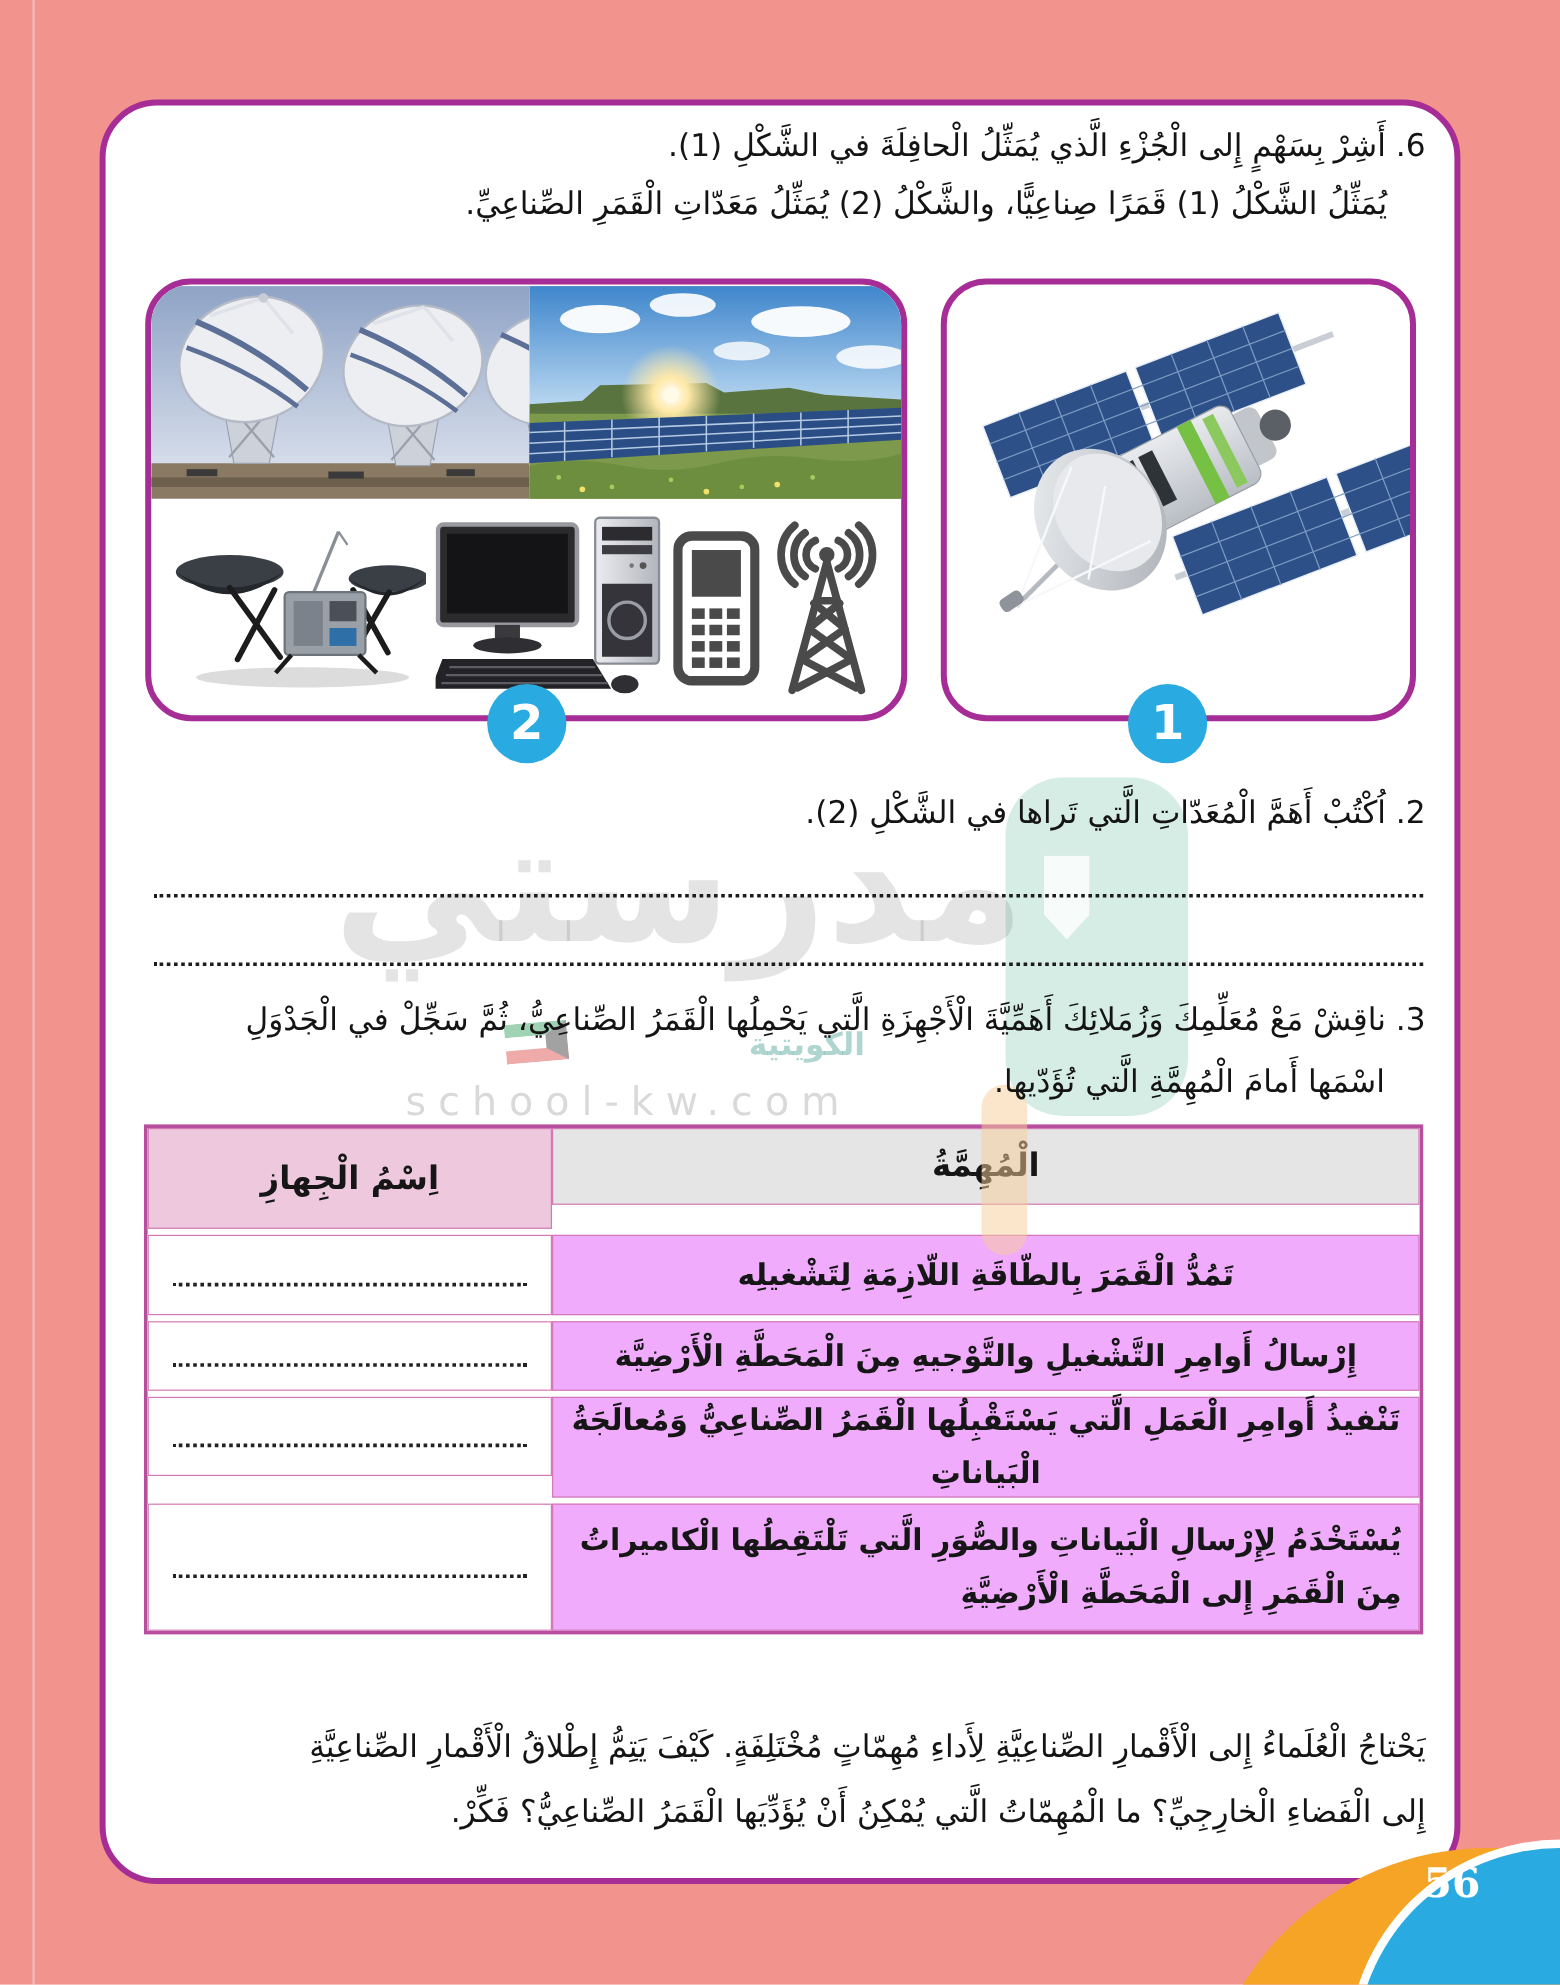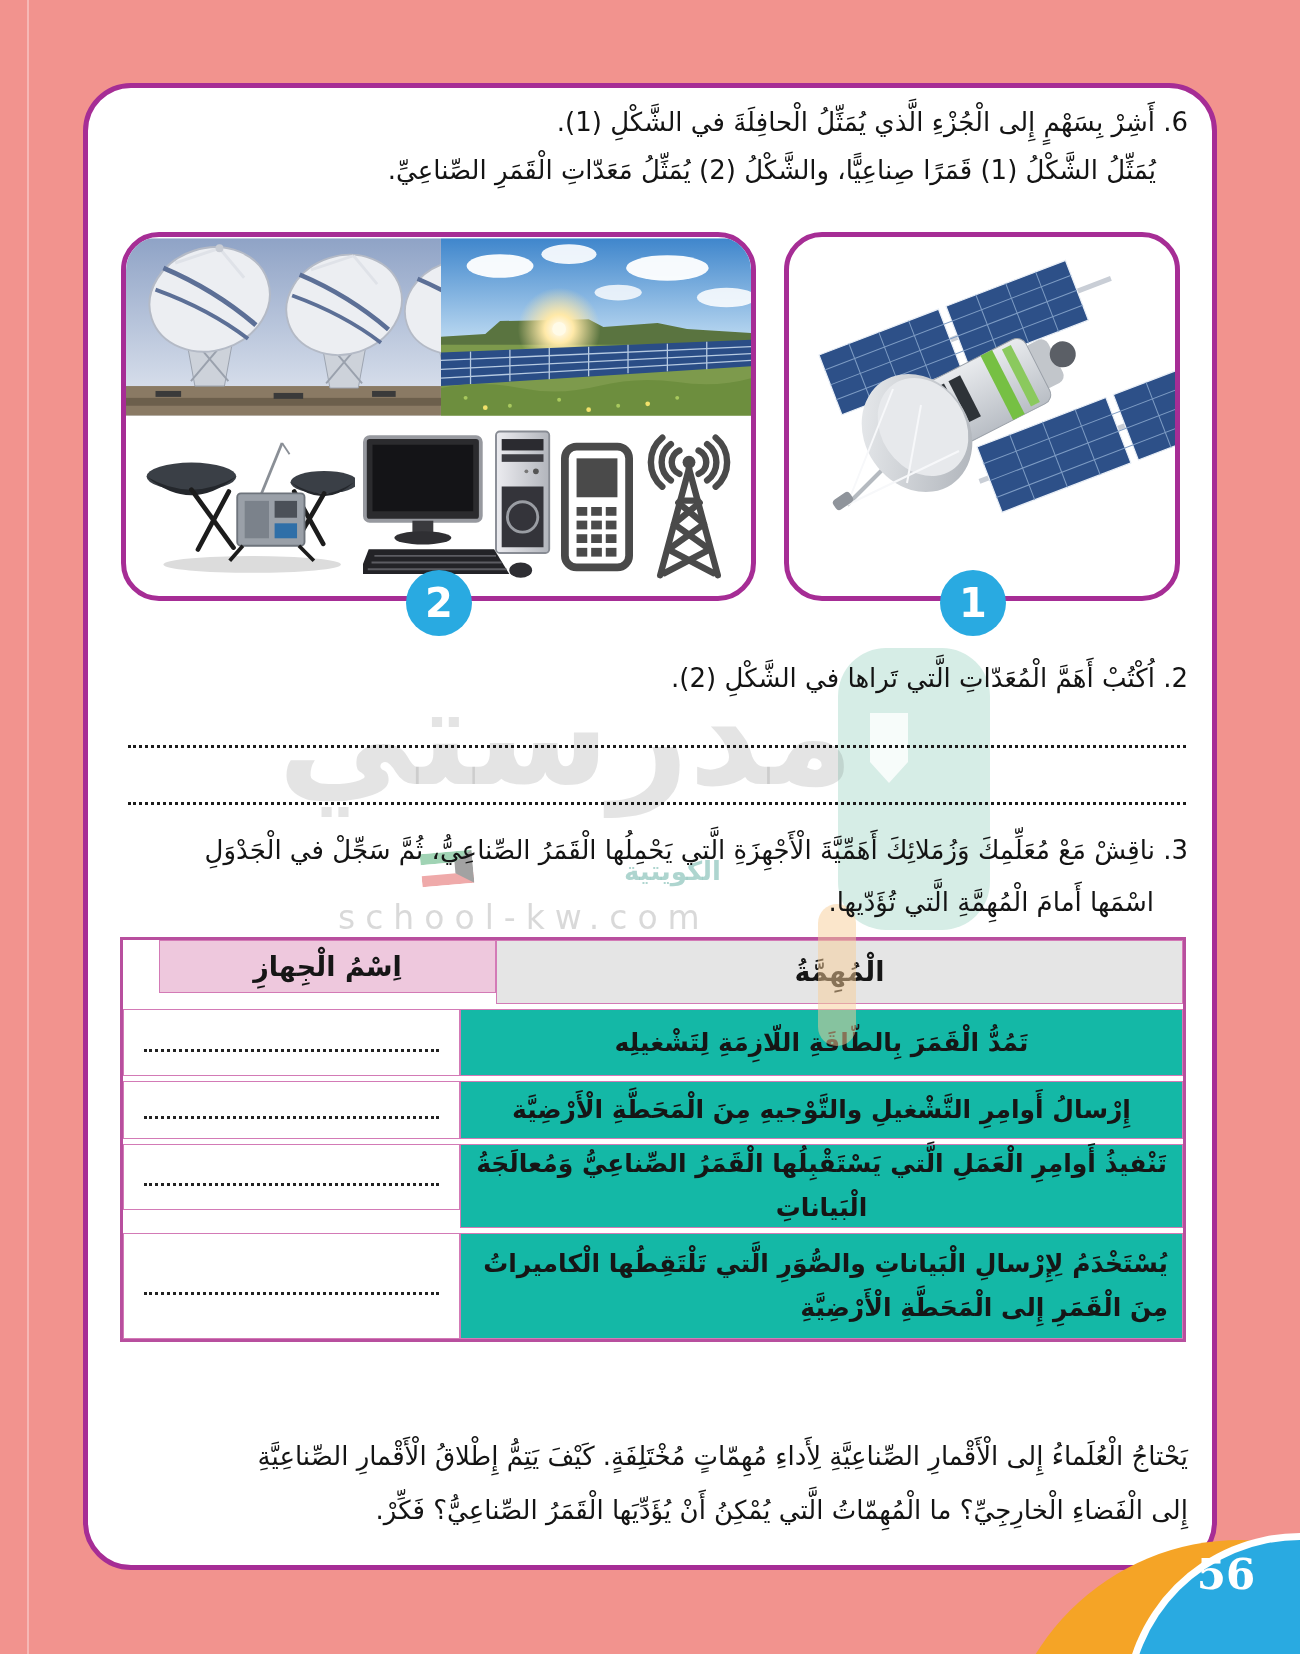--- a/index.html
+++ b/index.html
@@ -24,34 +24,34 @@
   .badge { width:66px; height:66px; border-radius:50%; background:#29aae1; color:#fff;
            font-size:40px; font-weight:bold; display:flex; align-items:center; justify-content:center;
            z-index:6; font-family:"DejaVu Sans", sans-serif; }
   .badge2 { left:318px; top:482px; } .badge1 { left:852px; top:482px; }
 
   
   .qtable { left:32px; top:849px; width:1066px; border:3px solid #b84f9e; background:#fff; z-index:3; }
   .trow { display:flex; direction:rtl; margin-bottom:5px; }
   .trow:last-child { margin-bottom:0; }
   .tcell { border:1px solid #d37ab6; display:flex; align-items:center; justify-content:center; }
-  .task { flex:1; background:#14b8a6; font-size:25px; font-weight:bold; color:#161616;
+  .task { flex:1; background:#f0abfc; font-size:25px; font-weight:bold; color:#161616;
           text-align:center; line-height:1.75; padding:2px 14px; }
   .thead .task { background:#e5e5e5; font-size:27px; }
   .name { width:337px; background:#fff; position:relative; }
   .thead .name { background:#eec8dd; font-size:27px; font-weight:bold; color:#161616; }
   .name .dots { width:88%; border-bottom:3px dotted #222; height:4px; margin-top:14px; }
 
   
   .circle { position:absolute; border-radius:50%; }
   .c-orange { left:1000px; top:1540px; width:480px; height:480px; background:#f5a426; z-index:20; }
   .c-blue { left:1130px; top:1540px; width:340px; height:340px; background:#29aae1;
             box-shadow:0 0 0 7px #fff; z-index:21; }
   .pagenum { position:absolute; left:1178px; top:1550px; width:64px; text-align:center; z-index:22;
-             color:#fff; font-family:"DejaVu Serif", serif; font-weight:bold; font-size:42px;margin-left:16px; }
+             color:#fff; font-family:"DejaVu Serif", serif; font-weight:bold; font-size:34px; }
 
   
   .wm { position:absolute; z-index:5; pointer-events:none; }
   .wm-title { left:226px; top:580px; width:540px; text-align:center; font-size:138px; font-weight:bold;
               color:rgba(90,90,90,.16); line-height:1; }
   .wm-url { left:250px; top:810px; font-size:33px; letter-spacing:10px; color:rgba(80,80,80,.22);
             font-family:"DejaVu Sans", sans-serif; direction:ltr; }
   .wm-blob { left:750px; top:560px; width:152px; height:282px; background:rgba(165,215,199,.45);
              border-radius:48px; }
   .wm-nib { left:782px; top:625px; width:38px; height:70px; background:rgba(255,255,255,.8);
@@ -357,21 +357,21 @@
     <div class="artext q" style="top:570px;">2. اُكْتُبْ أَهَمَّ الْمُعَدّاتِ الَّتي تَراها في الشَّكْلِ (2).</div>
     <div class="dotline" style="left:40px; right:26px; top:640px;"></div>
     <div class="dotline" style="left:40px; right:26px; top:697px;"></div>
 
     <div class="artext q" style="top:742px;">3. ناقِشْ مَعْ مُعَلِّمِكَ وَزُمَلائِكَ أَهَمِّيَّةَ الْأَجْهِزَةِ الَّتي يَحْمِلُها الْقَمَرُ الصِّناعِيُّ، ثُمَّ سَجِّلْ في الْجَدْوَلِ</div>
     <div class="artext q" style="top:794px; padding-right:34px;">اسْمَها أَمامَ الْمُهِمَّةِ الَّتي تُؤَدّيها.</div>
 
     <div class="qtable">
       <div class="trow thead">
         <div class="tcell task" style="height:64px;">الْمُهِمَّةُ</div>
-        <div class="tcell name" style="height:53px;margin-left:36px;">اِسْمُ الْجِهازِ</div>
+        <div class="tcell name" style="height:84px;">اِسْمُ الْجِهازِ</div>
       </div>
       <div class="trow">
         <div class="tcell task" style="height:67px;">تَمُدُّ الْقَمَرَ بِالطّاقَةِ اللّازِمَةِ لِتَشْغيلِه</div>
         <div class="tcell name" style="height:67px;">
             <div class="dots"></div>
           </div>
       </div>
       <div class="trow">
         <div class="tcell task" style="height:58px;">إِرْسالُ أَوامِرِ التَّشْغيلِ والتَّوْجيهِ مِنَ الْمَحَطَّةِ الْأَرْضِيَّة</div>
         <div class="tcell name" style="height:58px;">

